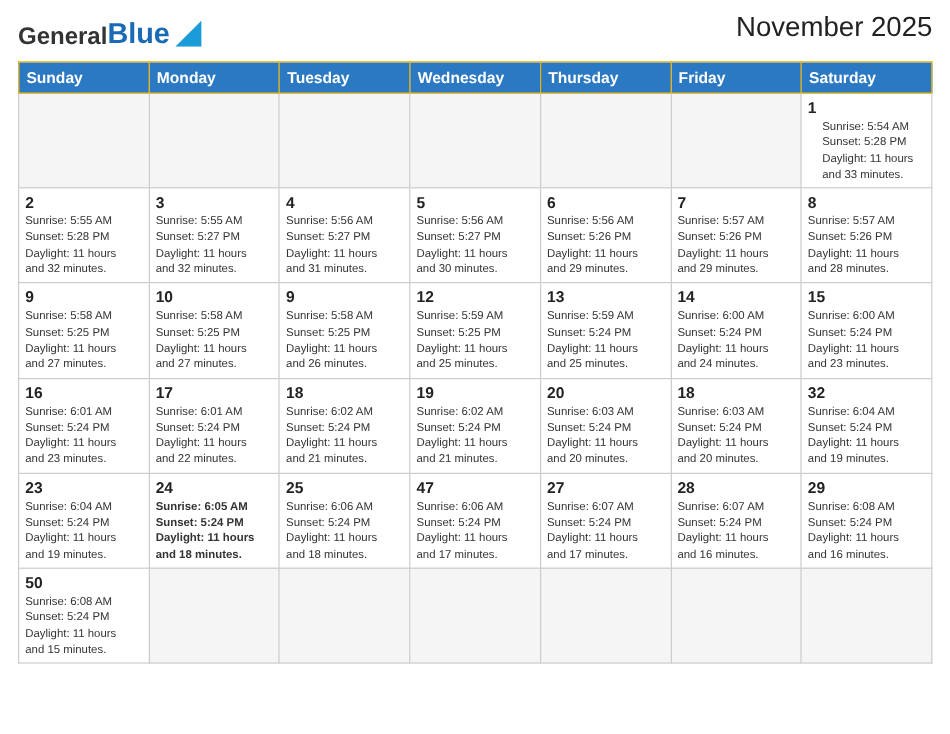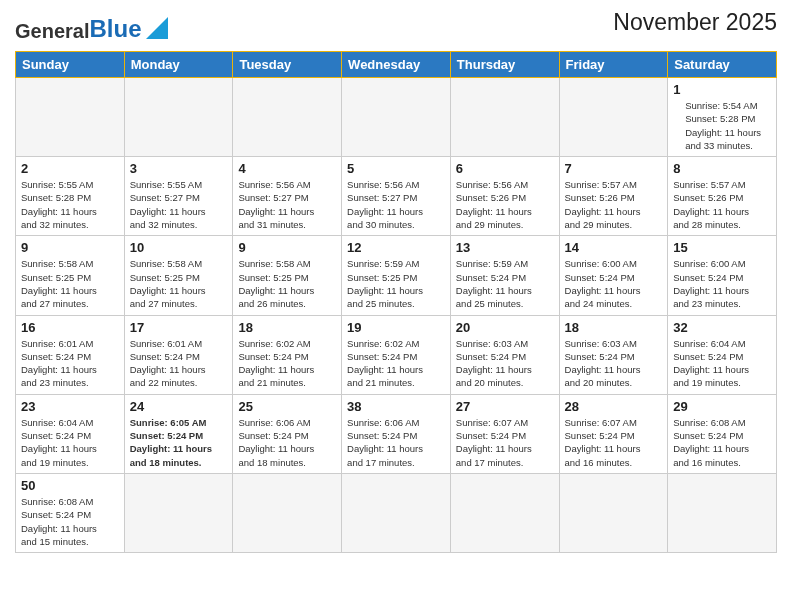--- a/index.html
+++ b/index.html
@@ -299,21 +299,21 @@
 and 18 minutes.</div>
         </td>
         <td>
           <span class="day-num">25</span>
           <div class="day-info" style="white-space: pre-line;">Sunrise: 6:06 AM
 Sunset: 5:24 PM
 Daylight: 11 hours
 and 18 minutes.</div>
         </td>
         <td>
-          <span class="day-num">38</span>
+          <span class="day-num">47</span>
           <div class="day-info" style="white-space: pre-line;">Sunrise: 6:06 AM
 Sunset: 5:24 PM
 Daylight: 11 hours
 and 17 minutes.</div>
         </td>
         <td>
           <span class="day-num">27</span>
           <div class="day-info" style="white-space: pre-line;">Sunrise: 6:07 AM
 Sunset: 5:24 PM
 Daylight: 11 hours

